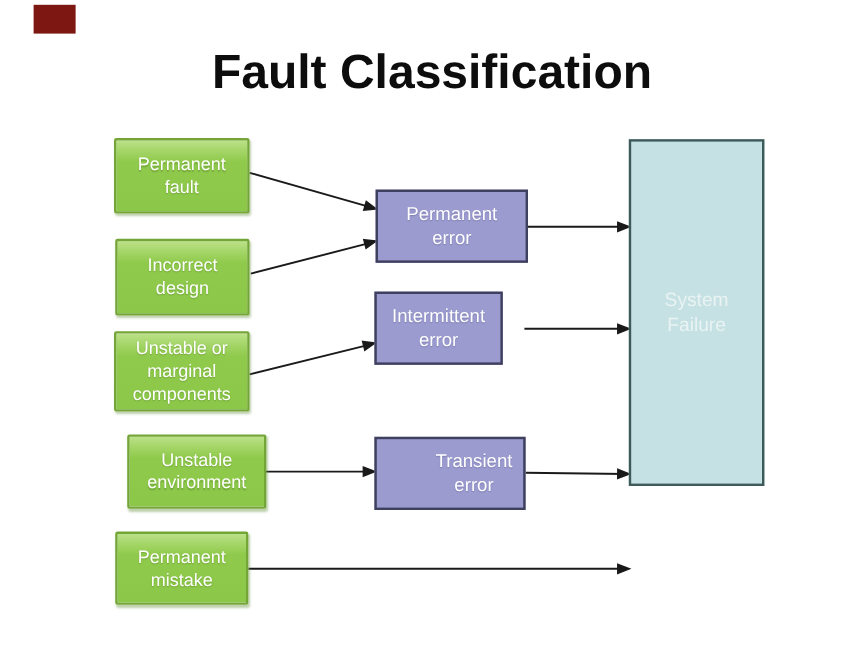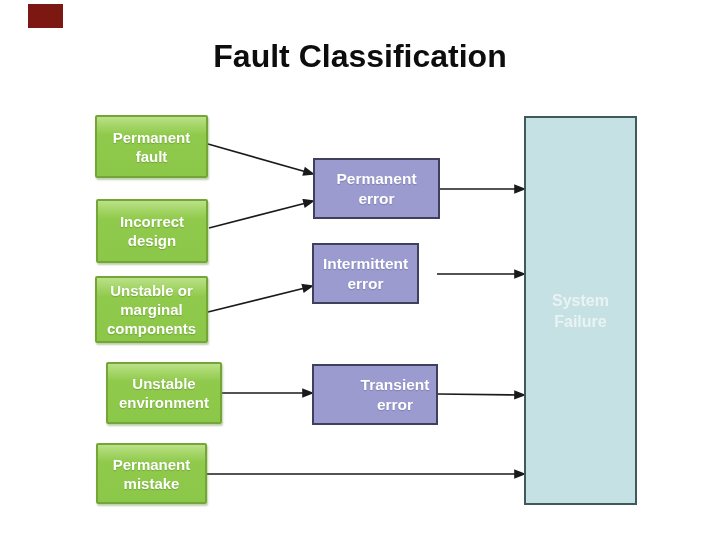--- a/index.html
+++ b/index.html
@@ -9,29 +9,29 @@
     background:#ffffff;
     font-family:"Liberation Sans", sans-serif;
     overflow:hidden;
   }
   .corner-marker{
     position:absolute;left:28px;top:4px;width:35px;height:24px;
   }
   .slide-title{
     position:absolute;left:0;top:38px;width:720px;
     margin:0;text-align:center;
-    font-size:32px;font-weight:bold;color:#0d0d0d;
+    font-size:40px;font-weight:bold;color:#0d0d0d;
     letter-spacing:0px;
   }
   .arrow-layer{position:absolute;left:0;top:0;width:720px;height:540px;}
   .box{
     position:absolute;box-sizing:border-box;
     display:flex;align-items:center;justify-content:center;
     text-align:center;white-space:pre-line;
-    font-weight:bold;color:#ffffff;
+    font-weight:normal;color:#ffffff;
   }
   .fault-box{
     border:2px solid #74A637;
     background:linear-gradient(180deg,#bce189 0%,#a5d669 14%,#90ca4c 30%,#8bc748 100%);
     box-shadow:1px 2px 2px rgba(110,150,70,0.45);
     font-size:15px;line-height:19px;
     text-shadow:0 1px 1px rgba(60,100,30,0.35);
     border-radius:2px;
   }
   .error-box{
@@ -50,21 +50,21 @@
   .fb1{left:95px;top:115px;width:113px;height:63px;}
   .fb2{left:96px;top:199px;width:112px;height:64px;}
   .fb3{left:95px;top:276px;width:113px;height:67px;}
   .fb4{left:94px;top:362px;width:116px;height:62px;margin-left:12px;}
   .fb5{left:96px;top:443px;width:111px;height:61px;}
   
   .eb1{left:313px;top:158px;width:127px;height:61px;}
   .eb2{left:312px;top:243px;width:107px;height:61px;}
   .eb3{left:312px;top:364px;width:126px;height:61px;padding-left:40px;}
   
-  .sf{left:524px;top:116px;width:113px;height:389px;}
+  .sf{left:524px;top:116px;width:113px;height:289px;}
 </style>
 </head>
 <body>
 
 <div class="slide">
 
   <div class="corner-marker" style="background: rgb(125, 23, 17);"></div>
 
   <h1 class="slide-title">Fault Classification</h1>
 

